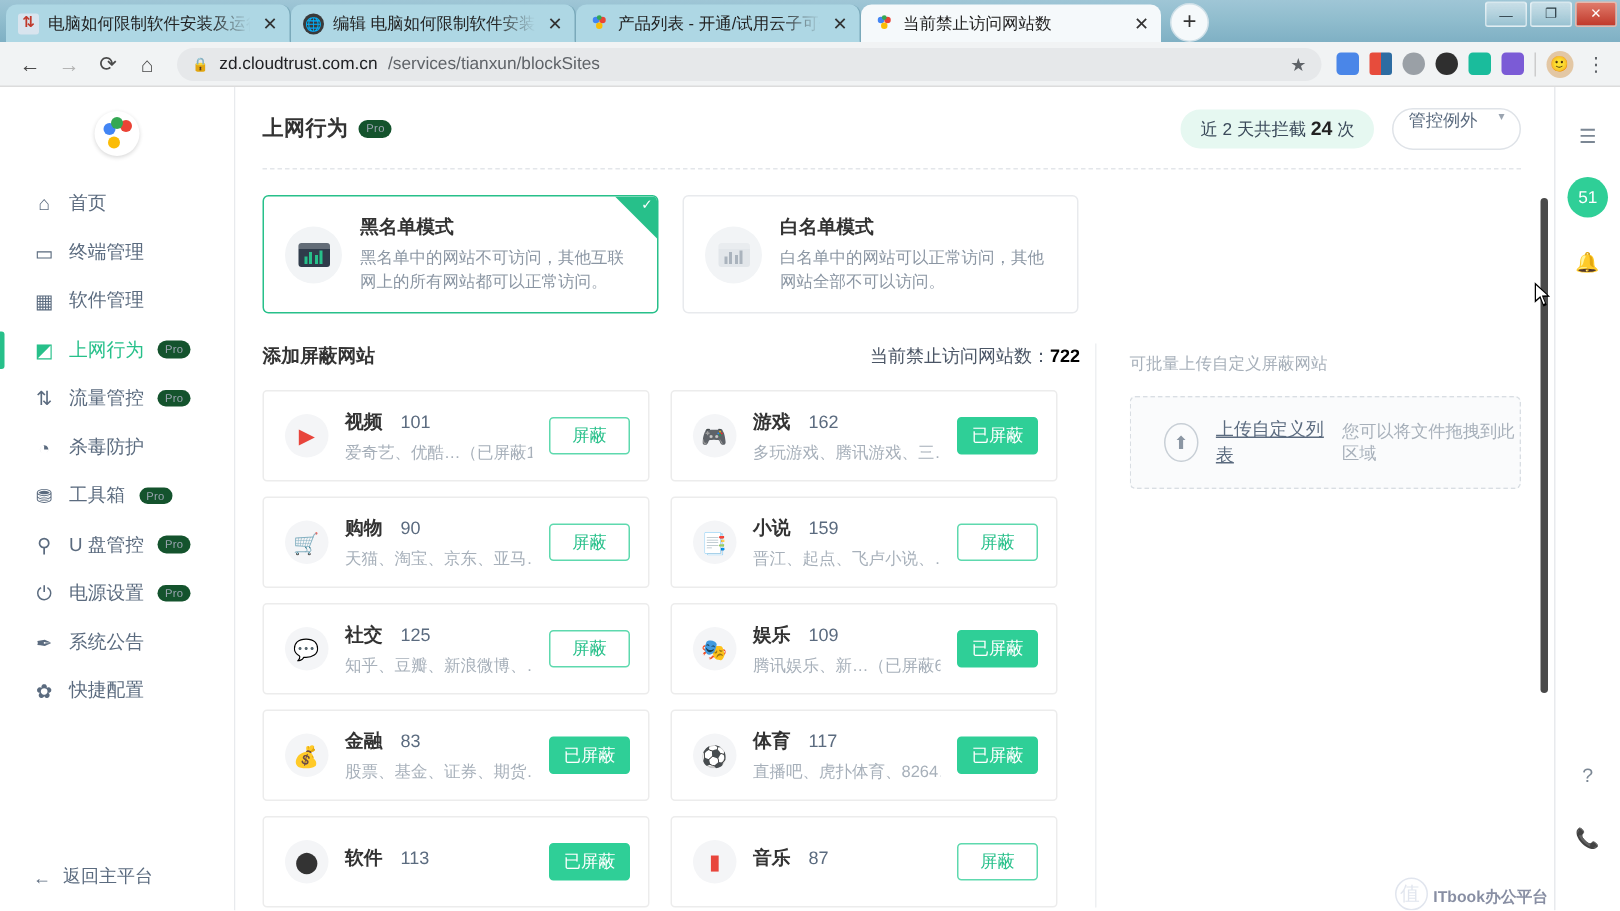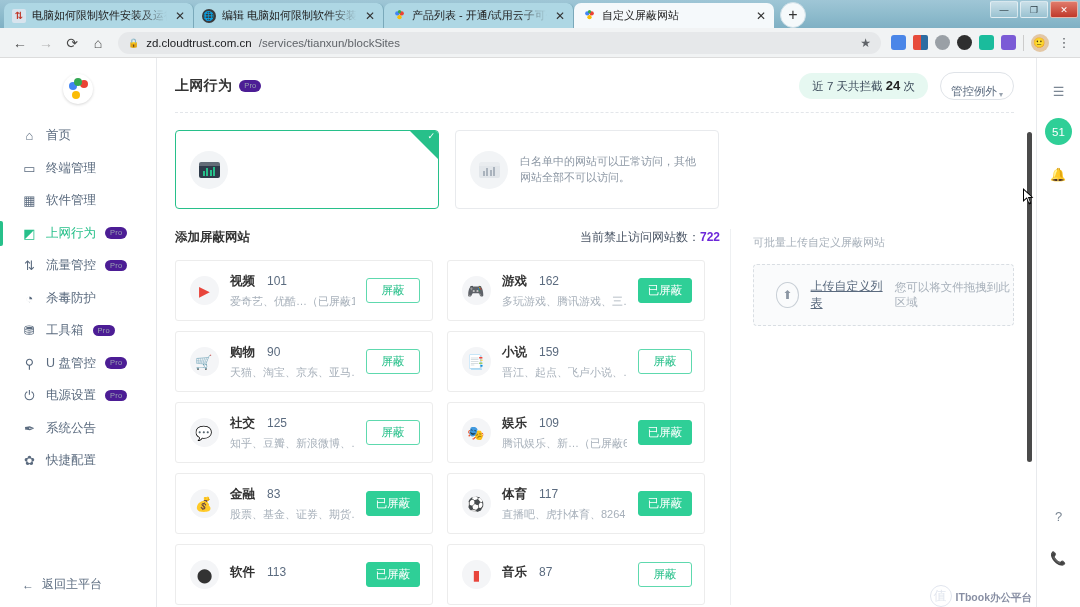--- a/index.html
+++ b/index.html
@@ -179,21 +179,21 @@
     font-size: 13px; color: #5b6b7f; line-height: 1;
   }
   .nav-item.active { color: #27c08a; }
   .nav-item.active .ic { color: #27c08a; }
   .nav-item.active::before {
     content: ""; position: absolute; left: 0; top: 3px;
     width: 3px; height: 25px; background: #27c08a; border-radius: 0 2px 2px 0;
   }
   .pro {
     font-size: 7.5px; color: #9aa4b0;
-    background: #4c1d95;
+    background: #14532d;
     border-radius: 7px;
     padding: 1px 5px;
     line-height: 1.3;
     letter-spacing: .2px;
   }
   .back-main {
     position: absolute; bottom: 14px; left: 0; width: 100%;
     display: flex; align-items: center; gap: 8px;
     padding-left: 22px;
     font-size: 12px; color: #5b6b7f;
@@ -214,22 +214,22 @@
   .head-right { margin-left: auto; display: flex; align-items: center; gap: 12px; }
   .stat-pill {
     background: #e6f8f1; color: #3b4a5a;
     border-radius: 13px;
     padding: 5px 13px;
     font-size: 11.5px;
   }
   .stat-pill b { color: #222; font-size: 13px; font-weight: bold; }
   .sel {
     border: 1px solid #dfe3e8; border-radius: 14px;
-    height: 28px; display: flex; align-items: flex-end;
-    padding: 0 10px; gap: 2px;
+    height: 28px; display: flex; align-items: flex-start;
+    padding: 0 10px; gap: 14px;
     font-size: 11.5px; color: #5b6b7f; background: #fff;
   }
   .sel.wide { min-width: 172px; }
   .caret { font-size: 8px; color: #9aa4b0; margin-left: auto; }
 
   
   .modes { display: flex; gap: 16px; margin-top: 17px; }
   .mode-card {
     width: 264px; height: 79px;
     border: 1px solid #e8eaed; border-radius: 4px;
@@ -272,21 +272,21 @@
   .mode-desc { font-size: 11px; color: #8b96a3; line-height: 1.45; width: 178px;}
 
   
   .two-col { display: flex; margin-top: 20px; }
   .col-left { width: 545px; flex: 0 0 545px; }
   .col-right { flex: 1 1 auto; padding-left: 22px; border-left: 1px solid #eef0f2; margin-left: 10px;}
 
   .sec-row { display: flex; align-items: baseline; }
   .sec-title { font-size: 12.5px; color: #333; font-weight: bold; }
   .sec-count { margin-left: auto; font-size: 12px; color: #4a5565; }
-  .sec-count b { font-weight: bold; color: #6d28d9; }
+  .sec-count b { font-weight: bold; color: #000000; }
   .sec-sub { font-size: 11px; color: #a7b0ba; margin-top: 6px; }
   .tpl-link { margin-left: auto; font-size: 11.5px; color: #4a90e2; text-decoration: underline; }
 
   .dropzone {
     margin-top: 14px;
     height: 62px;
     border: 1px dashed #d9dee3;
     border-radius: 4px;
     background: #fafbfc;
     display: flex; align-items: center;
@@ -432,21 +432,21 @@
 
     <div class="tab active" style="min-width:200px;">
       <span class="tab-favicon">
         <svg width="13" height="13" viewBox="0 0 24 24" aria-hidden="true">
           <circle cx="8" cy="8" r="4" fill="#4285f4"></circle>
           <circle cx="16" cy="8" r="4" fill="#ea4335"></circle>
           <circle cx="12" cy="15" r="4" fill="#fbbc05"></circle>
           <circle cx="12" cy="5" r="3" fill="#34a853"></circle>
         </svg>
       </span>
-      <span class="tab-title" style="-webkit-mask-image:none;mask-image:none;">自定义屏蔽网站</span>
+      <span class="tab-title" style="-webkit-mask-image:none;mask-image:none;">当前禁止访问网站数</span>
       <span class="tab-close">✕</span>
     </div>
 
     <div class="newtab">+</div>
 
     <div class="wincontrols">
       <div class="wc">—</div>
       <div class="wc">❐</div>
       <div class="wc close">✕</div>
     </div>
@@ -546,21 +546,21 @@
 
     <div class="main">
       <div class="main-inner">
 
         <div class="page-head">
           <span class="page-title">上网行为</span>
           <span class="pro" style="margin-left:7px;">Pro</span>
 
           <div class="head-right">
             <div class="stat-pill">
-              <span>近 7 天共拦截 </span><b>24</b><span> 次</span>
+              <span>近 2 天共拦截 </span><b>24</b><span> 次</span>
             </div>
             <div class="sel">
               <span>管控例外</span>
               <span class="caret">▾</span>
             </div>
           </div>
         </div>
 
         <div class="modes">
 
@@ -570,34 +570,39 @@
             <div class="mode-icon">
               <div class="mini-win">
                 <div class="mini-bars">
                     <i style="height:5px"></i>
                     <i style="height:8px"></i>
                     <i style="height:6px"></i>
                     <i style="height:9px"></i>
                   </div>
               </div>
             </div>
+            <div>
+              <div class="mode-title">黑名单模式</div>
+              <div class="mode-desc">黑名单中的网站不可访问，其他互联网上的所有网站都可以正常访问。</div>
+            </div>
           </div>
 
           <div class="mode-card">
             <div class="mode-icon">
               <div class="mini-win light">
                 <div class="mini-bars">
                     <i style="height:5px"></i>
                     <i style="height:8px"></i>
                     <i style="height:6px"></i>
                     <i style="height:9px"></i>
                   </div>
               </div>
             </div>
             <div>
+              <div class="mode-title">白名单模式</div>
               <div class="mode-desc">白名单中的网站可以正常访问，其他网站全部不可以访问。</div>
             </div>
           </div>
         </div>
 
         <div class="two-col">
 
           <div class="col-left">
             <div class="sec-row">
               <span class="sec-title">添加屏蔽网站</span>

